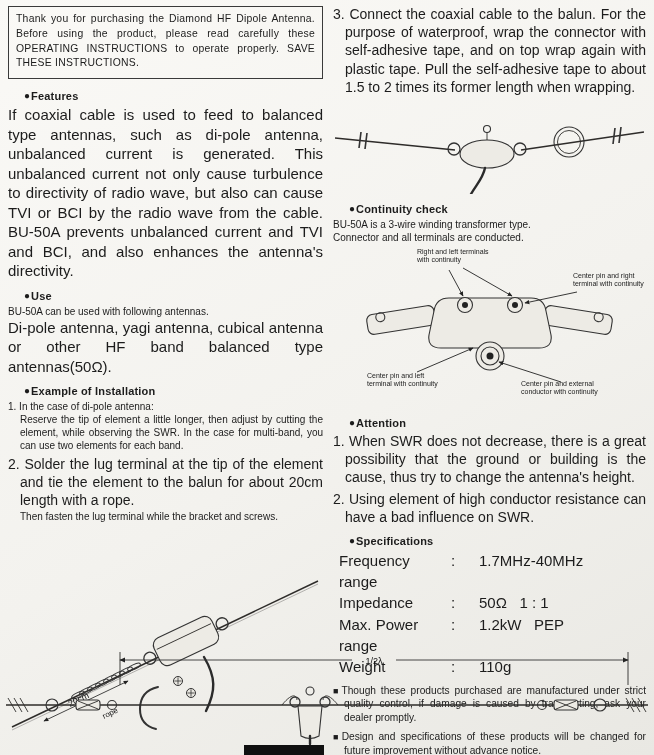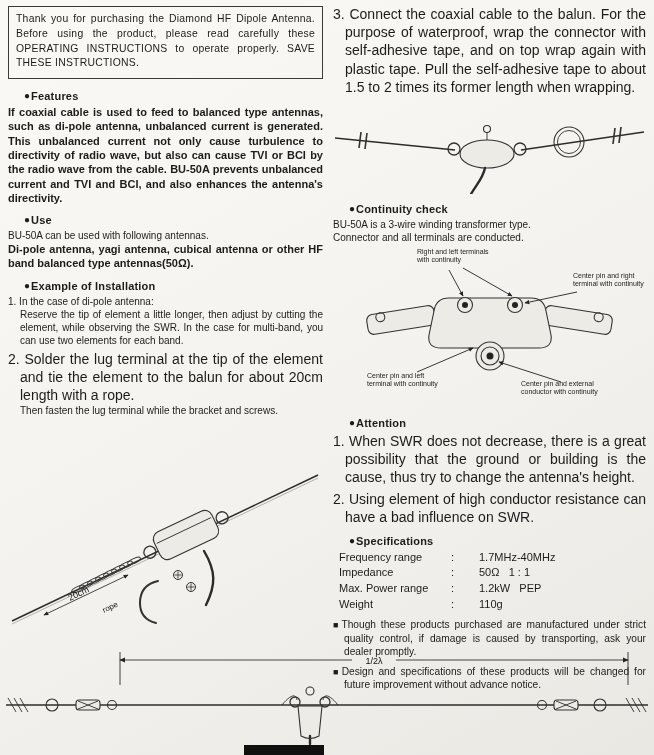--- a/index.html
+++ b/index.html
@@ -17,28 +17,28 @@
   .col-left  { position:absolute; left:8px;   top:6px; width:315px; }
   .col-right { position:absolute; left:333px; top:5px; width:313px; }
 
   .intro-box { border:1.3px solid #3a3a3a; padding:5px 7px 7px 7px; margin-bottom:11px; }
   .intro-box p { font-size:10.4px; line-height:1.42; text-align:justify; letter-spacing:.25px; }
 
   .sec { margin:9px 0 3px 16px; font-size:11px; display:block; }
   .sec .b { font-size:10px; margin-right:1px; vertical-align:1px; }
   .sec .t { font-weight:700; letter-spacing:.2px; }
 
-  p.body { font-size:11px; line-height:1.3; text-align:justify;font-weight:bold; }
+  p.body { font-size:15px; line-height:1.3; text-align:justify; }
   p.line { font-size:10px; line-height:1.3; }
   p.hang { font-size:14px; line-height:1.3; text-align:justify; padding-left:12px; text-indent:-12px; }
   p.indent { font-size:10px; line-height:1.3; text-align:justify; padding-left:12px; }
   p.mt { margin-top:3px; }
 
   .specs { margin-top:2px; }
-  .specrow { display:flex; font-size:11px; line-height:1.42;padding-left:6px; }
+  .specrow { display:flex; font-size:15px; line-height:1.42;padding-left:6px; }
   .spec-label { width:112px; }
   .spec-colon { width:28px; }
   .spec-value { white-space:pre; }
 
   .note { font-size:10.2px; line-height:1.3; text-align:justify; padding-left:11px; text-indent:-11px; margin-top:6px; }
   .note .sq { font-size:9px; margin-right:1px; }
 
   .diag { display:block; margin-top:6px; }
   .cont-wrap { position:relative; width:313px; height:160px; margin-top:4px; }
   .cont-wrap svg { position:absolute; left:0; top:0; }

